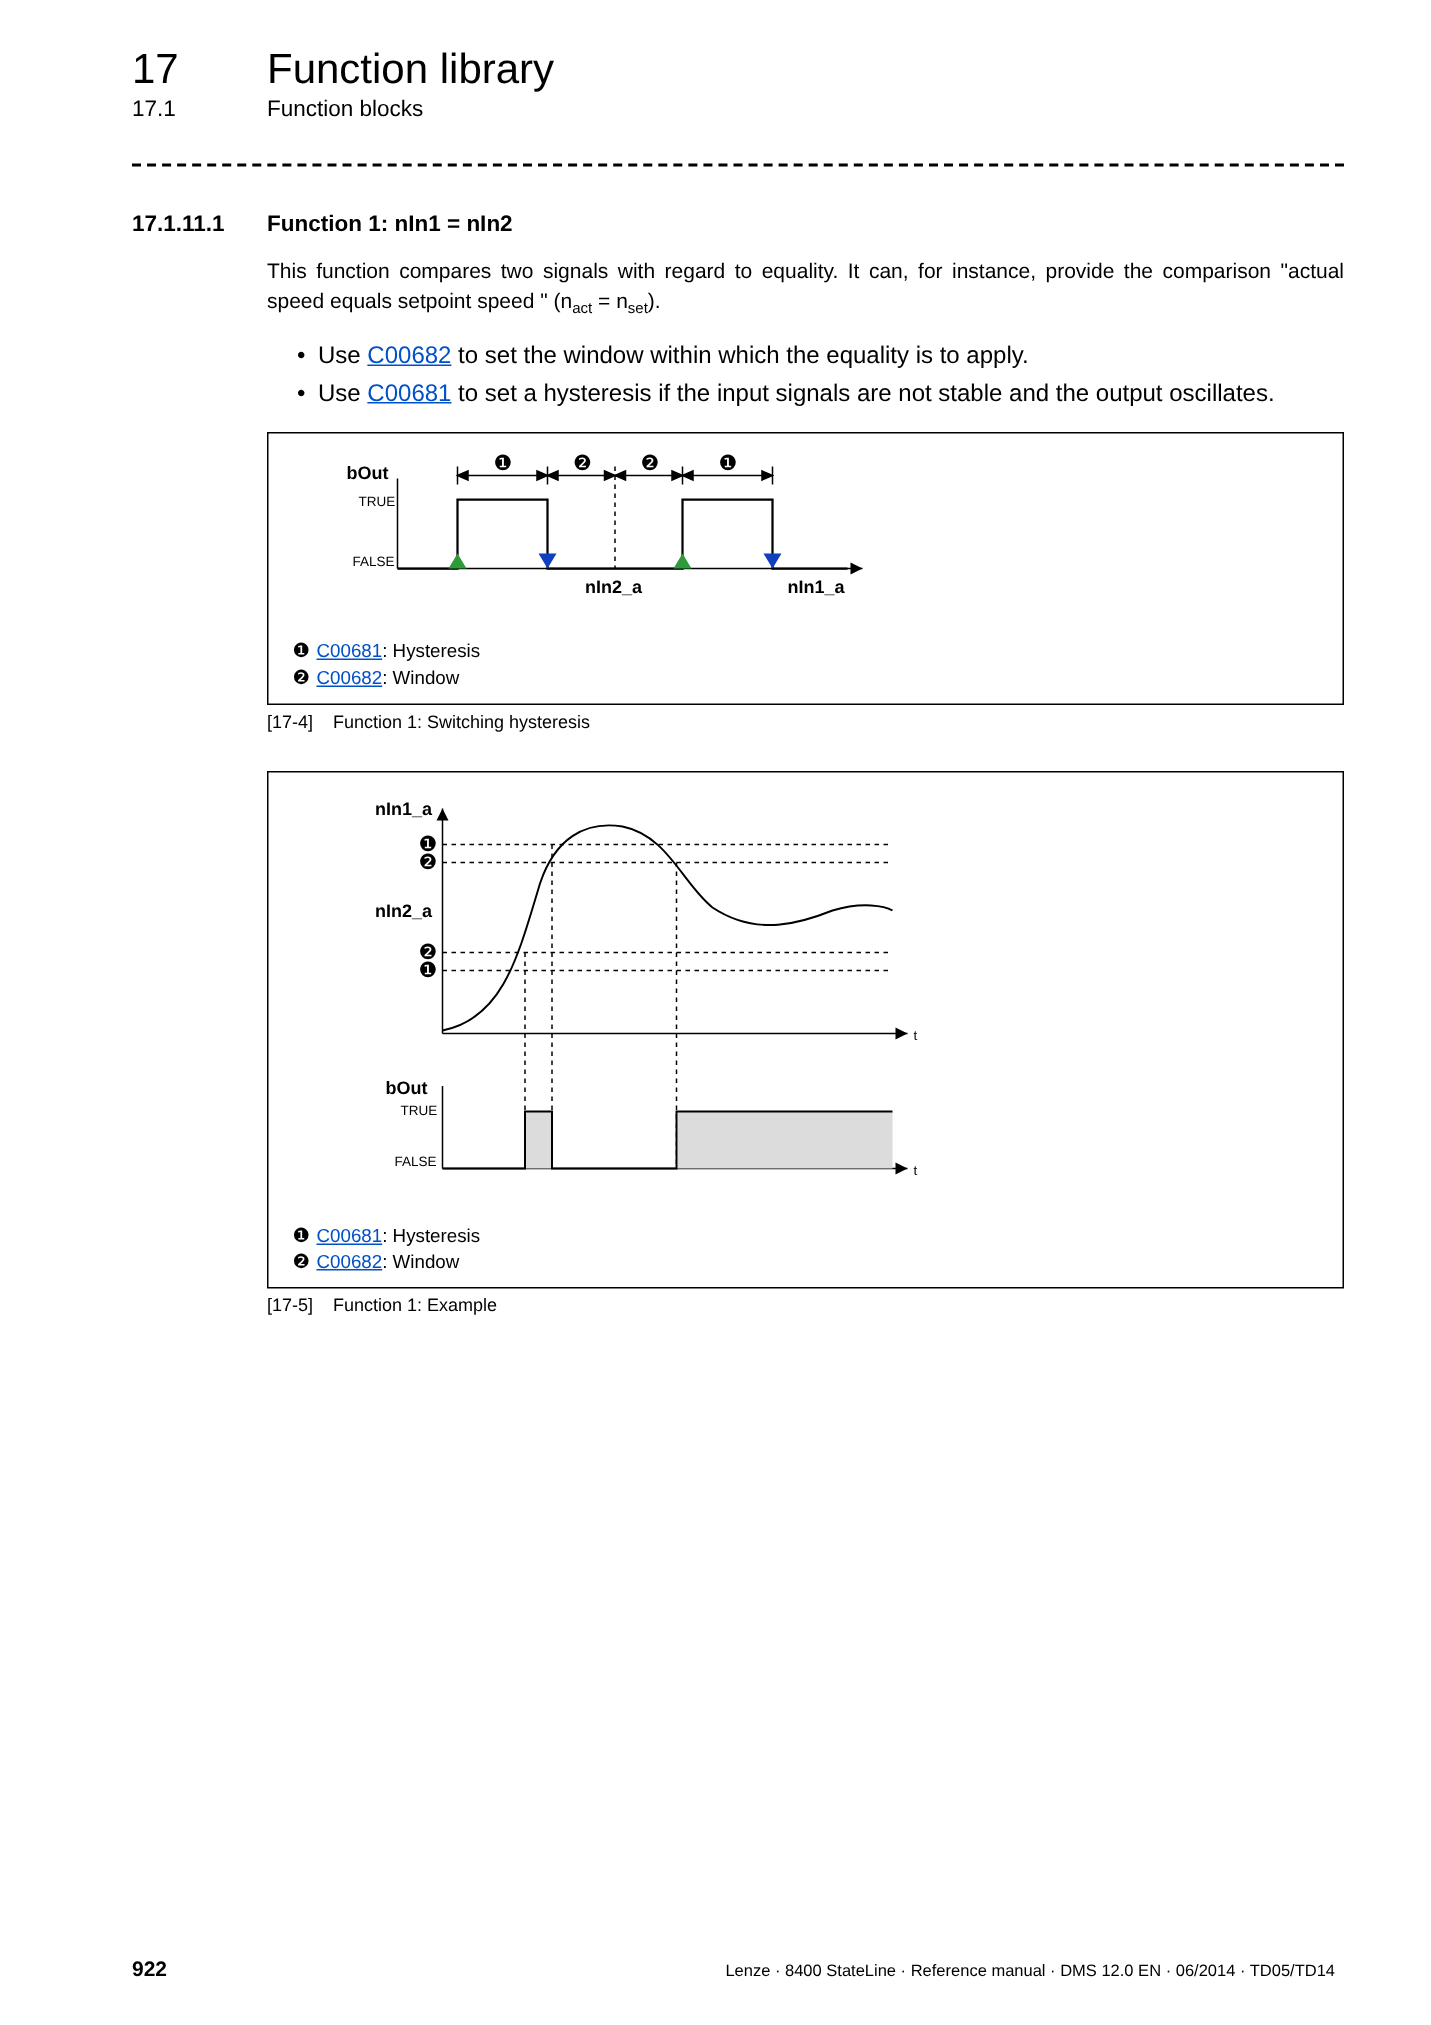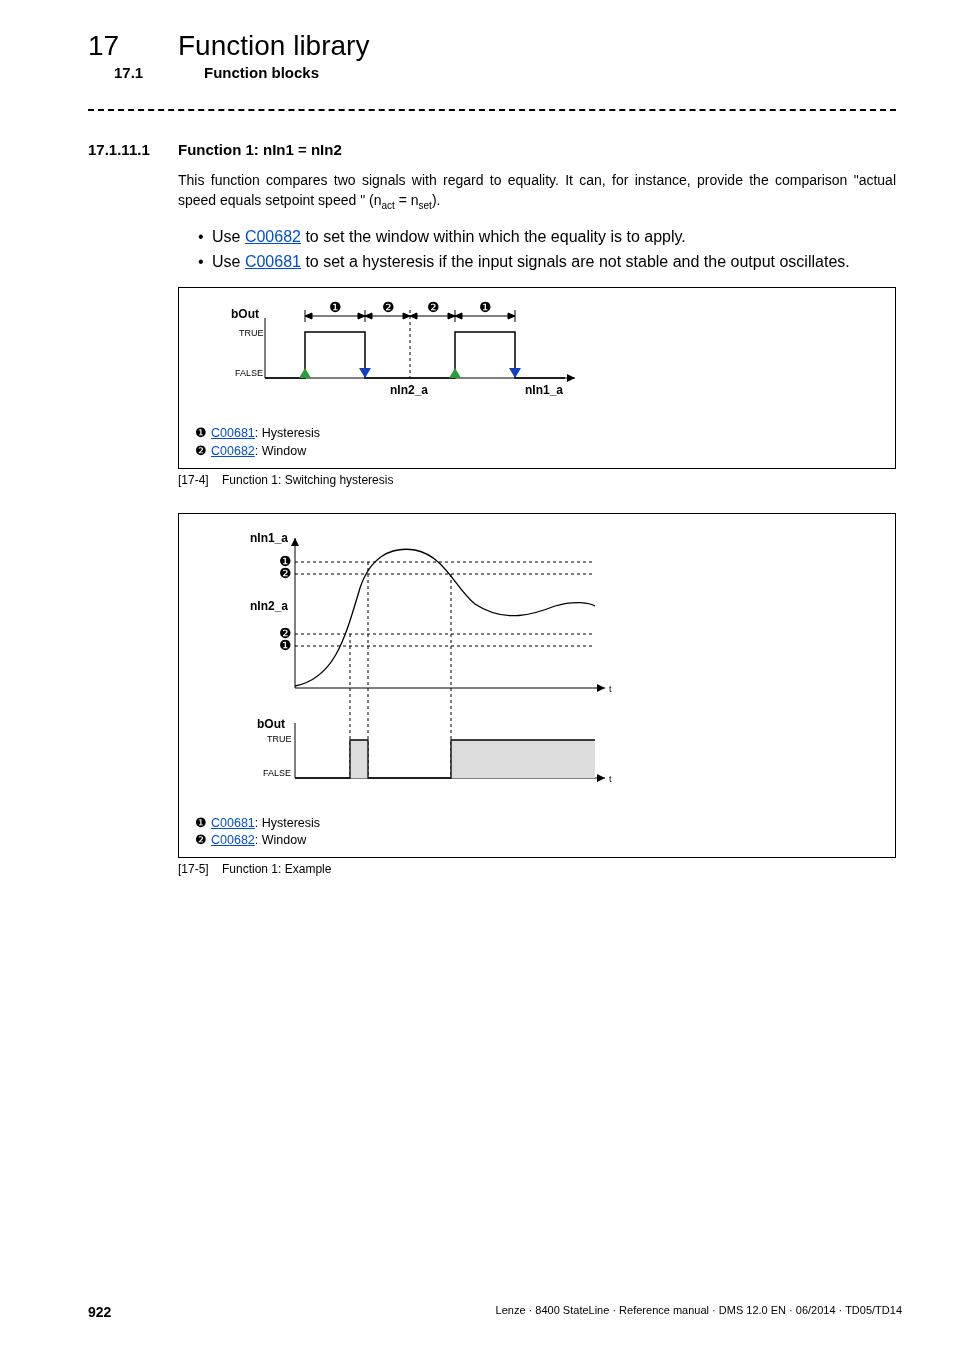--- a/index.html
+++ b/index.html
@@ -17,23 +17,22 @@
     padding: 30px 58px 40px 88px;
   }
   .hdr-chapter {
     font-size: 28px;
     font-weight: 400;
     margin-bottom: 2px;
   }
   .hdr-chapter .num { display: inline-block; width: 90px; }
   .hdr-sub {
     font-size: 15px;
-    font-weight: 700;
+    font-weight: 400;
     margin-bottom: 28px;
-    margin-left: 26px;
   }
   .hdr-sub .num { display: inline-block; width: 90px; }
   .dashrule {
     border: none;
     border-top: 2px dashed #000;
     margin: 0 0 30px 0;
   }
   .sec-heading {
     font-size: 15px;
     font-weight: 700;
@@ -75,25 +74,26 @@
     font-size: 12px;
     color: #000;
     margin-bottom: 26px;
   }
   .caption .tag { display:inline-block; width:44px; }
 
   .footer {
     position: absolute;
     bottom: 30px;
     left: 88px;
-    right: 52px;
+    right: 64px;
     display: flex;
     justify-content: space-between;
     font-size: 11px;
     color: #000;
+    align-items: flex-end;
   }
   .footer .pnum { font-size: 14px; font-weight: 600; }
 
   .axis-lbl { font-family: "Segoe UI", Arial, sans-serif; font-size: 12px; font-weight:700; }
   .tick-lbl { font-family: "Segoe UI", Arial, sans-serif; font-size: 9px; }
   .circ-glyph { font-family: Arial, sans-serif; font-size: 14px; }
 </style>
 </head>
 <body>
 

